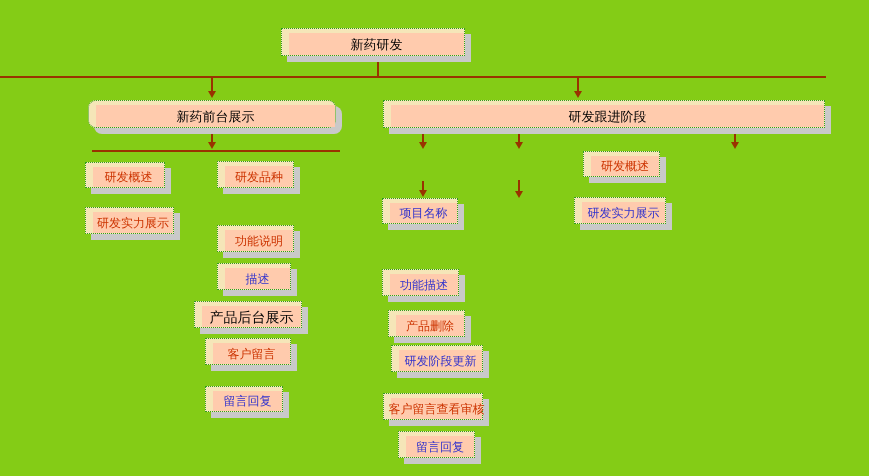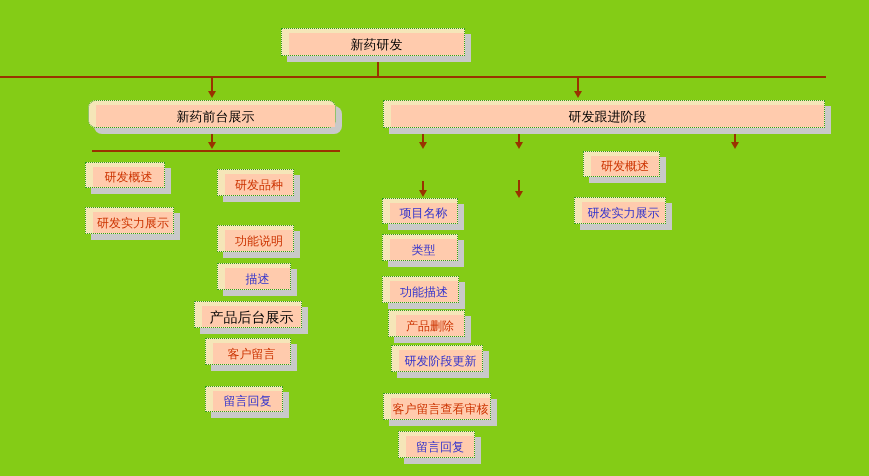--- a/index.html
+++ b/index.html
@@ -63,21 +63,21 @@
   <div class="node title" style="left:88px; top:100px; width:248px; height:28px;border-radius:8px;">
     <div class="inner black">新药前台展示</div>
   </div>
   <div class="node title" style="left:383px; top:100px; width:442px; height:28px;">
     <div class="inner black">研发跟进阶段</div>
   </div>
 
   <div class="node" style="left:85px; top:162px; width:80px; height:26px;">
     <div class="inner red">研发概述</div>
   </div>
-  <div class="node" style="left:217px; top:169px; width:77px; height:27px;">
+  <div class="node" style="left:217px; top:161px; width:77px; height:27px;">
     <div class="inner red">研发品种</div>
   </div>
   <div class="node" style="left:85px; top:207px; width:89px; height:27px;">
     <div class="inner red">研发实力展示</div>
   </div>
   <div class="node" style="left:217px; top:225px; width:77px; height:27px;">
     <div class="inner red">功能说明</div>
   </div>
   <div class="node" style="left:217px; top:263px; width:74px; height:27px;">
     <div class="inner blue">描述</div>
@@ -88,33 +88,30 @@
   <div class="node" style="left:205px; top:338px; width:86px; height:27px;">
     <div class="inner red">客户留言</div>
   </div>
   <div class="node" style="left:205px; top:386px; width:78px; height:26px;">
     <div class="inner blue">留言回复</div>
   </div>
 
   <div class="node" style="left:382px; top:198px; width:76px; height:26px;">
     <div class="inner blue">项目名称</div>
   </div>
-  <div class="node" style="left:382px; top:234px; width:76px; height:27px;">
-    <div class="inner blue">类型</div>
-  </div>
-  <div class="node" style="left:382px; top:276px; width:77px; height:27px;">
+  <div class="node" style="left:382px; top:269px; width:77px; height:27px;">
     <div class="inner blue">功能描述</div>
   </div>
   <div class="node" style="left:388px; top:310px; width:77px; height:27px;">
     <div class="inner red">产品删除</div>
   </div>
   <div class="node" style="left:391px; top:345px; width:92px; height:27px;">
     <div class="inner blue">研发阶段更新</div>
   </div>
-  <div class="node" style="left:383px; top:393px; width:108px; height:27px;">
+  <div class="node" style="left:383px; top:393px; width:100px; height:27px;">
     <div class="inner red">客户留言查看审核</div>
   </div>
   <div class="node" style="left:398px; top:431px; width:77px; height:27px;">
     <div class="inner blue">留言回复</div>
   </div>
 
   <div class="node" style="left:583px; top:151px; width:77px; height:26px;">
     <div class="inner red">研发概述</div>
   </div>
   <div class="node" style="left:574px; top:197px; width:92px; height:27px;">

